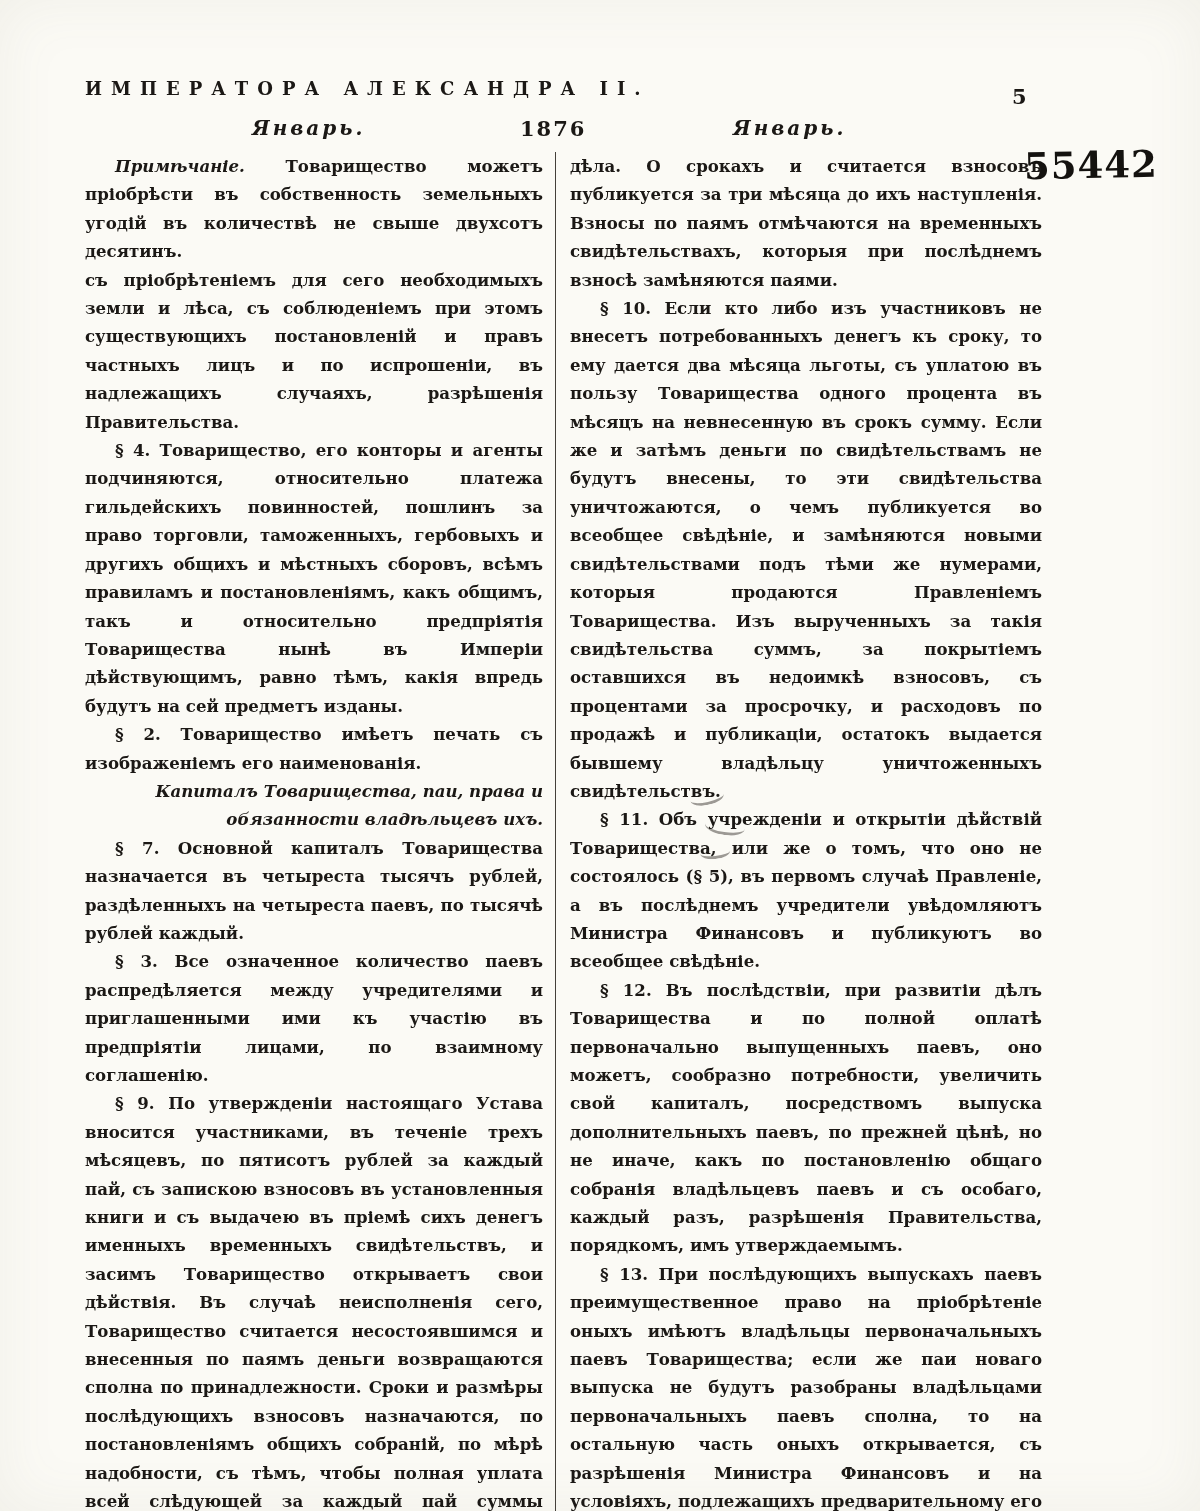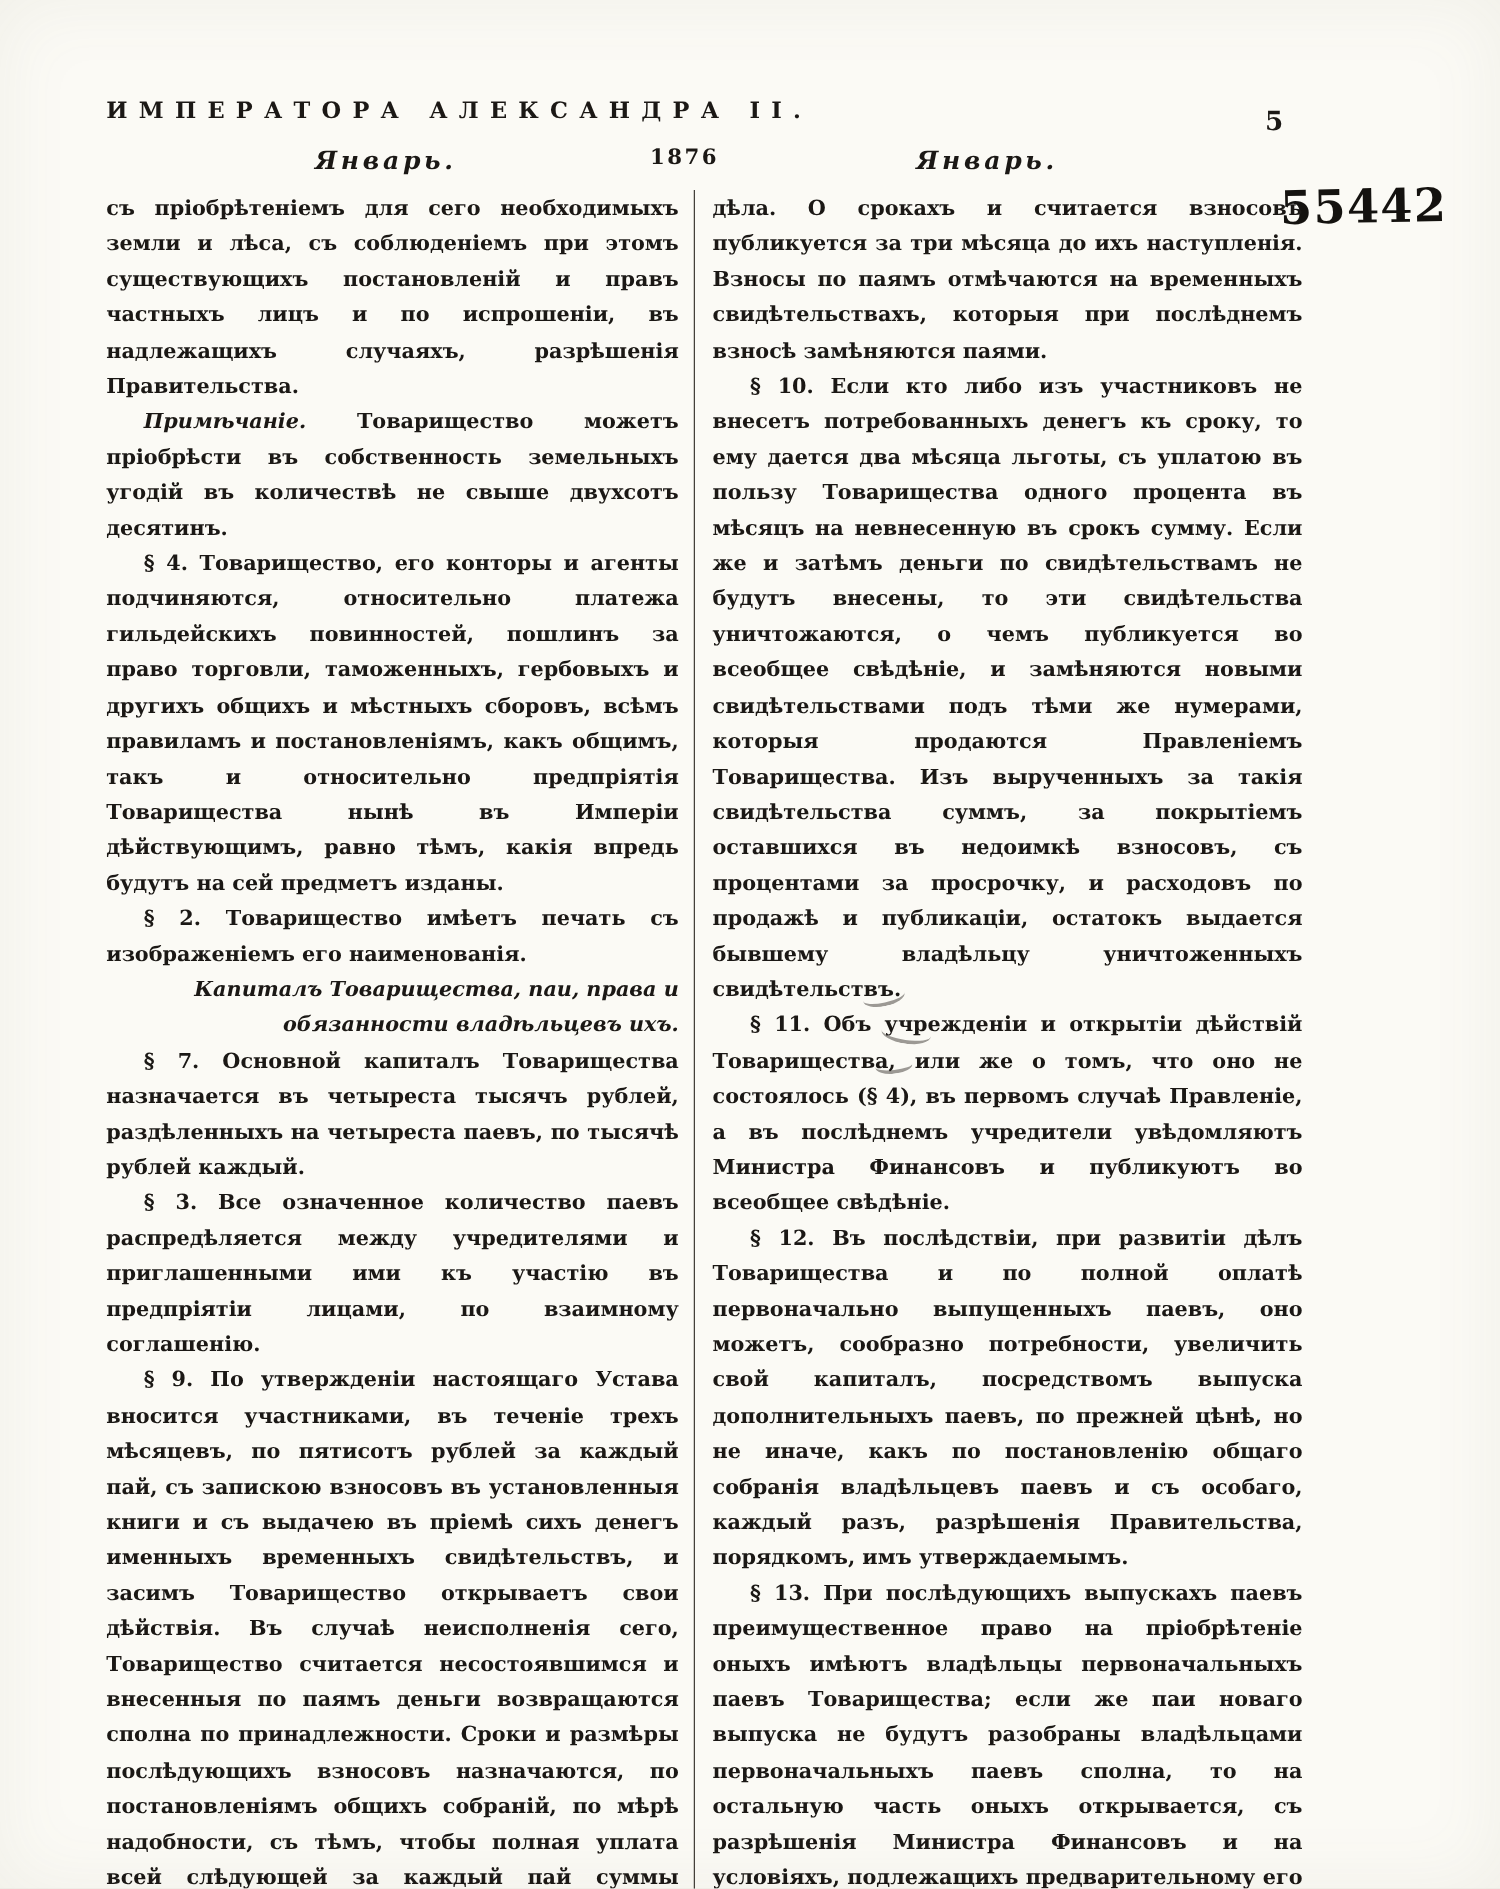--- a/index.html
+++ b/index.html
@@ -42,21 +42,21 @@
     left: 252px;
     font-size: 20px;
     font-style: italic;
     font-weight: bold;
     letter-spacing: 3px;
   }
   .running-year {
     position: absolute;
     top: 116px;
     left: 520px;
-    font-size: 17px;
+    font-size: 21px;
     font-weight: bold;
     letter-spacing: 2px;
   }
   .running-right {
     position: absolute;
     top: 116px;
     left: 733px;
     font-size: 20px;
     font-style: italic;
     font-weight: bold;
@@ -126,36 +126,36 @@
 
   <div class="running-left">Январь.</div>
   <div class="running-year">1876</div>
   <div class="running-right">Январь.</div>
 
   <div class="stamp">55442</div>
 
   <div class="columns">
 
     <div class="col col-left">
+      <p class="para indent"><i class="lead">Примѣчаніе.</i> <span>Товарищество можетъ пріобрѣсти въ собственность земельныхъ угодій въ количествѣ не свыше двухсотъ десятинъ.</span></p>
       <p class="para">съ пріобрѣтеніемъ для сего необходимыхъ земли и лѣса, съ соблюденіемъ при этомъ существующихъ постановленій и правъ частныхъ лицъ и по испрошеніи, въ надлежащихъ случаяхъ, разрѣшенія Правительства.</p>
-      <p class="para indent"><i class="lead">Примѣчаніе.</i> <span>Товарищество можетъ пріобрѣсти въ собственность земельныхъ угодій въ количествѣ не свыше двухсотъ десятинъ.</span></p>
       <p class="para indent">§ 4. Товарищество, его конторы и агенты подчиняются, относительно платежа гильдейскихъ повинностей, пошлинъ за право торговли, таможенныхъ, гербовыхъ и другихъ общихъ и мѣстныхъ сборовъ, всѣмъ правиламъ и постановленіямъ, какъ общимъ, такъ и относительно предпріятія Товарищества нынѣ въ Имперіи дѣйствующимъ, равно тѣмъ, какія впредь будутъ на сей предметъ изданы.</p>
       <p class="para indent">§ 2. Товарищество имѣетъ печать съ изображеніемъ его наименованія.</p>
       <p class="section-heading">Капиталъ Товарищества, паи, права и обязанности владѣльцевъ ихъ.</p>
       <p class="para indent">§ 7. Основной капиталъ Товарищества назначается въ четыреста тысячъ рублей, раздѣленныхъ на четыреста паевъ, по тысячѣ рублей каждый.</p>
       <p class="para indent">§ 3. Все означенное количество паевъ распредѣляется между учредителями и приглашенными ими къ участію въ предпріятіи лицами, по взаимному соглашенію.</p>
       <p class="para indent">§ 9. По утвержденіи настоящаго Устава вносится участниками, въ теченіе трехъ мѣсяцевъ, по пятисотъ рублей за каждый пай, съ запискою взносовъ въ установленныя книги и съ выдачею въ пріемѣ сихъ денегъ именныхъ временныхъ свидѣтельствъ, и засимъ Товарищество открываетъ свои дѣйствія. Въ случаѣ неисполненія сего, Товарищество считается несостоявшимся и внесенныя по паямъ деньги возвращаются сполна по принадлежности. Сроки и размѣры послѣдующихъ взносовъ назначаются, по постановленіямъ общихъ собраній, по мѣрѣ надобности, съ тѣмъ, чтобы полная уплата всей слѣдующей за каждый пай суммы (тысяча руб.) произведена была не позже двухъ лѣтъ по утвержденіи Устава. Въ случаѣ неисполненія сего, Товарищество обязано ликвидировать свои</p>
     </div>
 
     <div class="col-divider"></div>
 
     <div class="col col-right">
       <p class="para">дѣла. О срокахъ и считается взносовъ публикуется за три мѣсяца до ихъ наступленія. Взносы по паямъ отмѣчаются на временныхъ свидѣтельствахъ, которыя при послѣднемъ взносѣ замѣняются паями.</p>
       <p class="para indent">§ 10. Если кто либо изъ участниковъ не внесетъ потребованныхъ денегъ къ сроку, то ему дается два мѣсяца льготы, съ уплатою въ пользу Товарищества одного процента въ мѣсяцъ на невнесенную въ срокъ сумму. Если же и затѣмъ деньги по свидѣтельствамъ не будутъ внесены, то эти свидѣтельства уничтожаются, о чемъ публикуется во всеобщее свѣдѣніе, и замѣняются новыми свидѣтельствами подъ тѣми же нумерами, которыя продаются Правленіемъ Товарищества. Изъ вырученныхъ за такія свидѣтельства суммъ, за покрытіемъ оставшихся въ недоимкѣ взносовъ, съ процентами за просрочку, и расходовъ по продажѣ и публикаціи, остатокъ выдается бывшему владѣльцу уничтоженныхъ свидѣтельствъ.</p>
-      <p class="para indent">§ 11. Объ учрежденіи и открытіи дѣйствій Товарищества, или же о томъ, что оно не состоялось (§ 4), въ первомъ случаѣ Правленіе, а въ послѣднемъ учредители увѣдомляютъ Министра Финансовъ и публикуютъ во всеобщее свѣдѣніе.</p>
+      <p class="para indent">§ 11. Объ учрежденіи и открытіи дѣйствій Товарищества, или же о томъ, что оно не состоялось (§ 5), въ первомъ случаѣ Правленіе, а въ послѣднемъ учредители увѣдомляютъ Министра Финансовъ и публикуютъ во всеобщее свѣдѣніе.</p>
       <p class="para indent">§ 12. Въ послѣдствіи, при развитіи дѣлъ Товарищества и по полной оплатѣ первоначально выпущенныхъ паевъ, оно можетъ, сообразно потребности, увеличить свой капиталъ, посредствомъ выпуска дополнительныхъ паевъ, по прежней цѣнѣ, но не иначе, какъ по постановленію общаго собранія владѣльцевъ паевъ и съ особаго, каждый разъ, разрѣшенія Правительства, порядкомъ, имъ утверждаемымъ.</p>
       <p class="para indent">§ 13. При послѣдующихъ выпускахъ паевъ преимущественное право на пріобрѣтеніе оныхъ имѣютъ владѣльцы первоначальныхъ паевъ Товарищества; если же паи новаго выпуска не будутъ разобраны владѣльцами первоначальныхъ паевъ сполна, то на остальную часть оныхъ открывается, съ разрѣшенія Министра Финансовъ и на условіяхъ, подлежащихъ предварительному его утвержденію, публичная подписка.</p>
 
     </div>
 
   </div>
 
   <div class="smudge s1"></div>
   <div class="smudge s2"></div>
   <div class="smudge s3"></div>

